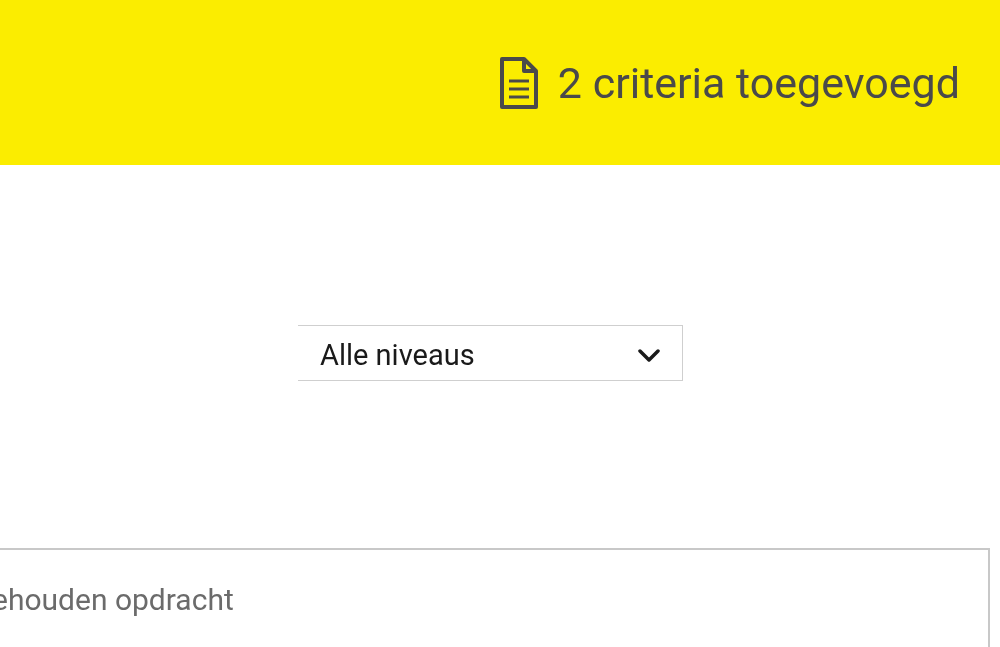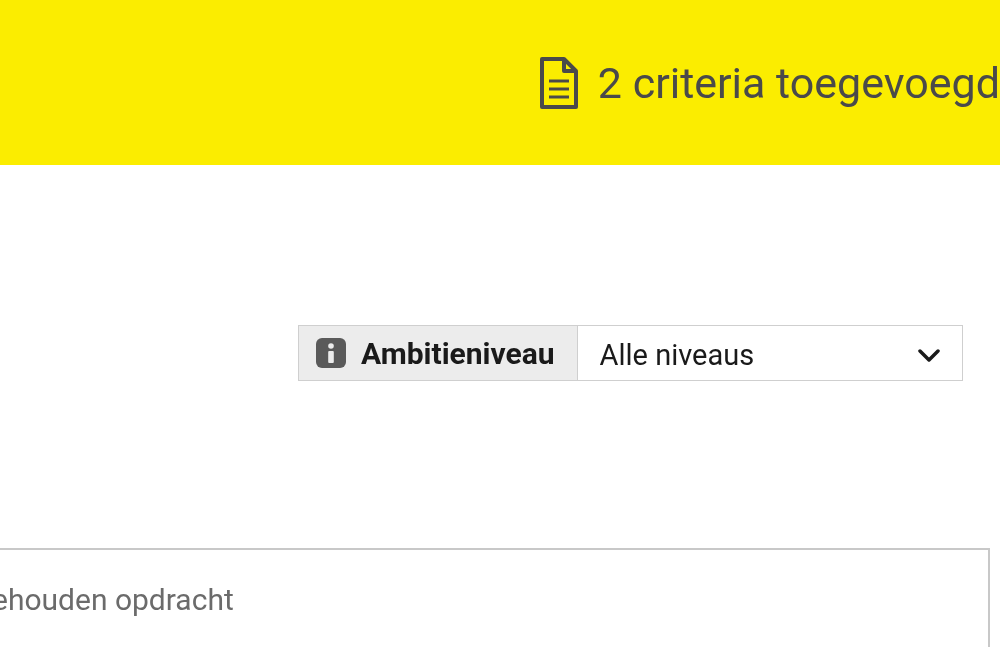--- a/index.html
+++ b/index.html
@@ -15,20 +15,21 @@
       position: relative;
       overflow: hidden;
     }
     .top-bar {
       background: #fbed00;
       width: 100%;
       height: 165px;
       display: flex;
       align-items: center;
       justify-content: flex-end;
+      padding-right: 40px;
       position: absolute;
       top: 0;
       left: 0;
     }
     .top-bar-content {
       display: flex;
       align-items: center;
       gap: 20px;
     }
     .document-icon {
@@ -117,30 +118,20 @@
         <line x1="13" y1="24" x2="33" y2="24" stroke="#4a4a4a" stroke-width="3"></line>
         <line x1="13" y1="32" x2="33" y2="32" stroke="#4a4a4a" stroke-width="3"></line>
         <line x1="13" y1="40" x2="33" y2="40" stroke="#4a4a4a" stroke-width="3"></line>
       </svg>
     </span>
     <span class="criteria-text">2 criteria toegevoegd</span>
   </div>
 </div>
 
 <div class="filter-row">
-  <div class="label-box">
-    <span class="info-icon">
-      <svg viewBox="0 0 32 32" xmlns="http://www.w3.org/2000/svg">
-        <rect x="1" y="1" width="30" height="30" rx="6" ry="6" fill="#5a5a5a"></rect>
-        <circle cx="16" cy="9" r="2.8" fill="#ececec"></circle>
-        <rect x="13.2" y="14" width="5.6" height="12" rx="1" fill="#ececec"></rect>
-      </svg>
-    </span>
-    <span class="label-text">Ambitieniveau</span>
-  </div>
   <div class="select-box">
     <span class="select-value">Alle niveaus</span>
     <span class="chevron-icon">
       <svg viewBox="0 0 22 14" xmlns="http://www.w3.org/2000/svg">
         <path d="M 2 2 L 11 11 L 20 2" fill="none" stroke="#1a1a1a" stroke-width="3.5" stroke-linecap="round" stroke-linejoin="round"></path>
       </svg>
     </span>
   </div>
 </div>
 

